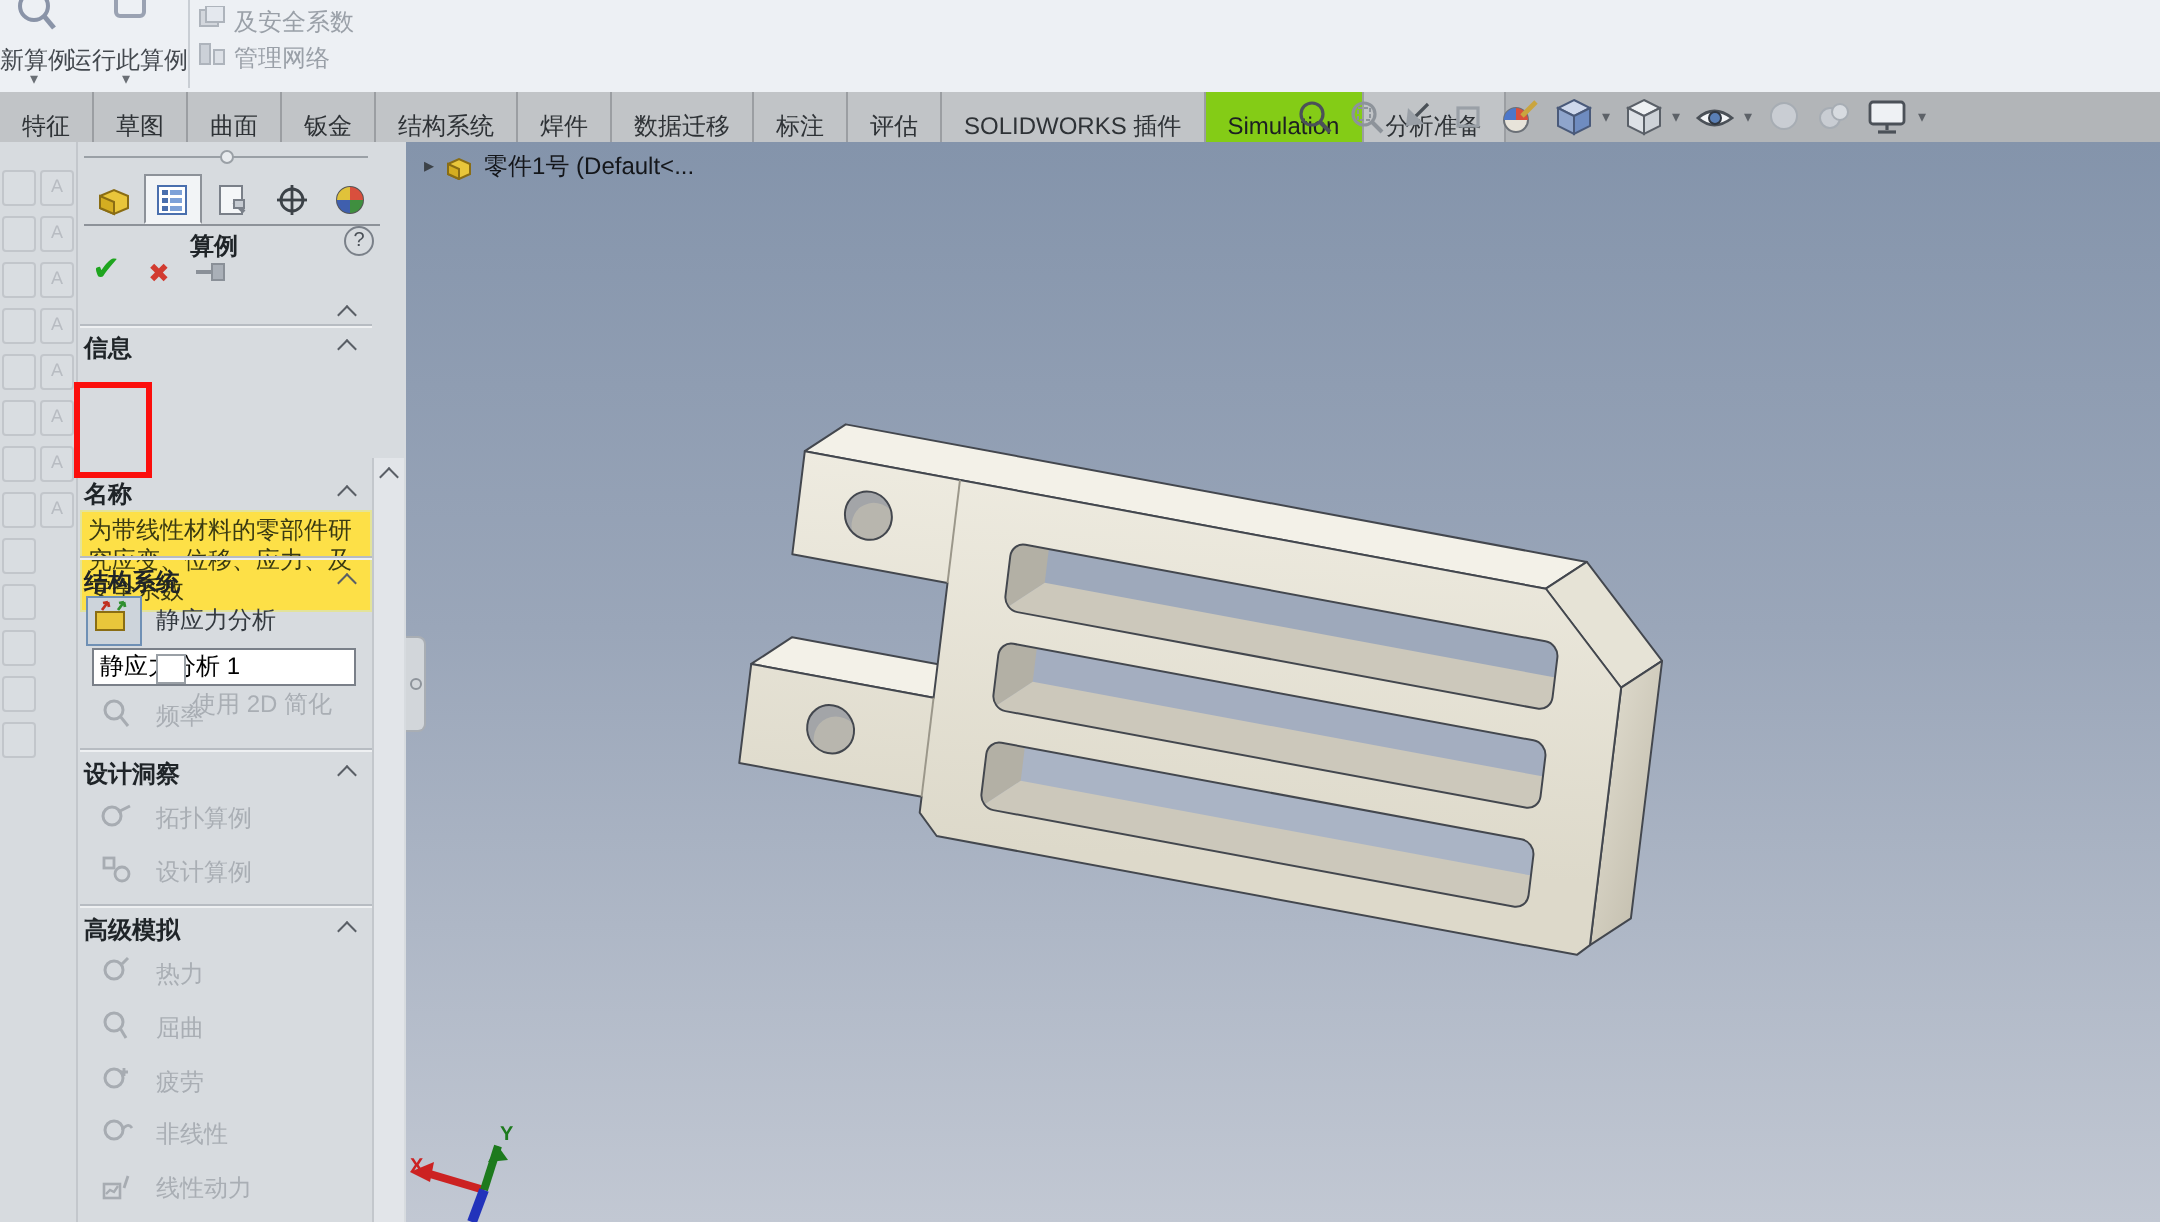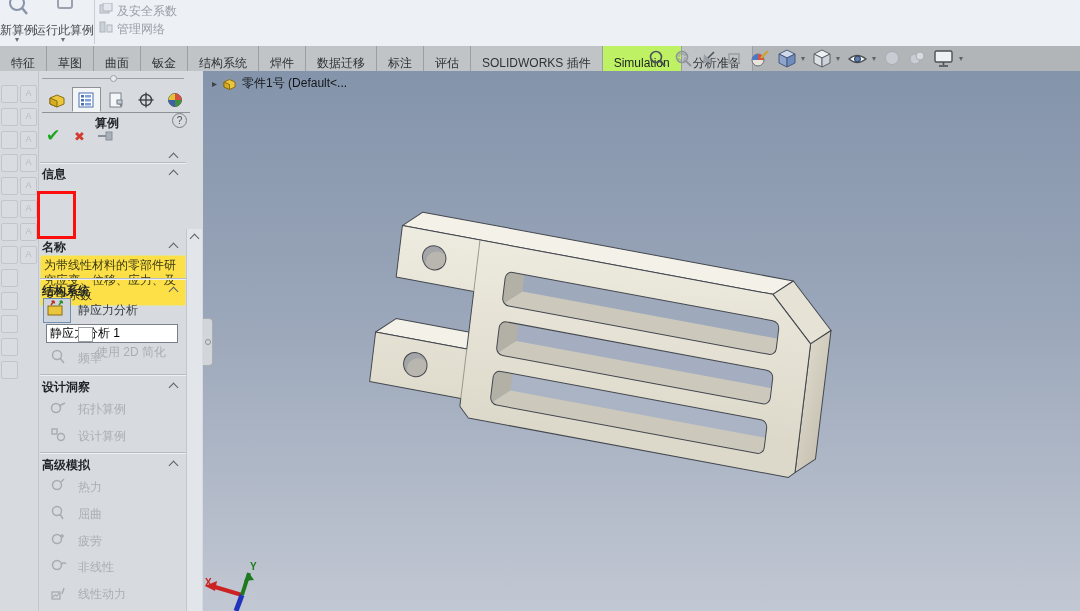--- a/index.html
+++ b/index.html
@@ -11,21 +11,21 @@
   #ribbon{left:0;top:0;width:1080px;height:46px;background:#edf0f4;border-bottom:1px solid #c9cdd2;}
   .rib-btn{position:absolute;top:0;height:44px;text-align:center;color:#44494f;cursor:default;}
   .rib-lbl{position:absolute;left:0;right:0;top:22px;font-size:12px;white-space:nowrap;}
   .rib-caret{position:absolute;left:0;right:0;top:35px;font-size:8px;color:#6a6f75;}
   .rib-sep{position:absolute;top:0;width:1px;height:44px;background:#c9ced4;}
   .rib-side{position:absolute;height:14px;color:#9aa0a8;white-space:nowrap;}
   
   #tabrow{left:0;top:46px;width:1080px;height:25px;background:#b2b5b8;display:flex;align-items:stretch;}
   .cm-tab{padding:17px 11px;display:flex;align-items:center;background:#c1c4c7;border-right:1px solid #9b9ea2;
           color:#2e3236;white-space:nowrap;}
-  .cm-tab.active{background:#bef264;color:#1c1f22;}
+  .cm-tab.active{background:#84cc16;color:#1c1f22;}
   #hud{position:absolute;left:648px;top:48px;display:flex;align-items:center;gap:7px;}
   .hud-caret{font-size:8px;color:#5d6268;margin-left:-3px;}
   
   #panel{left:0;top:71px;width:203px;height:540px;background:#d7dbdf;}
   .strip{position:absolute;top:14px;display:flex;flex-direction:column;gap:5px;align-items:center;}
   .ghost-icon{width:15px;height:16px;border:1px solid #c2c6cb;border-radius:2px;color:#b8bcc2;
               font-size:9px;line-height:15px;text-align:center;background:#d9dde1;}
   .pm-tab{width:29px;height:23px;display:flex;align-items:center;justify-content:center;border:1px solid transparent;}
   .pm-tab.active{background:#f2f4f6;border:1px solid #8d9299;border-bottom-color:#f2f4f6;}
   .sec-h{position:absolute;left:42px;font-weight:bold;color:#1f2428;}

